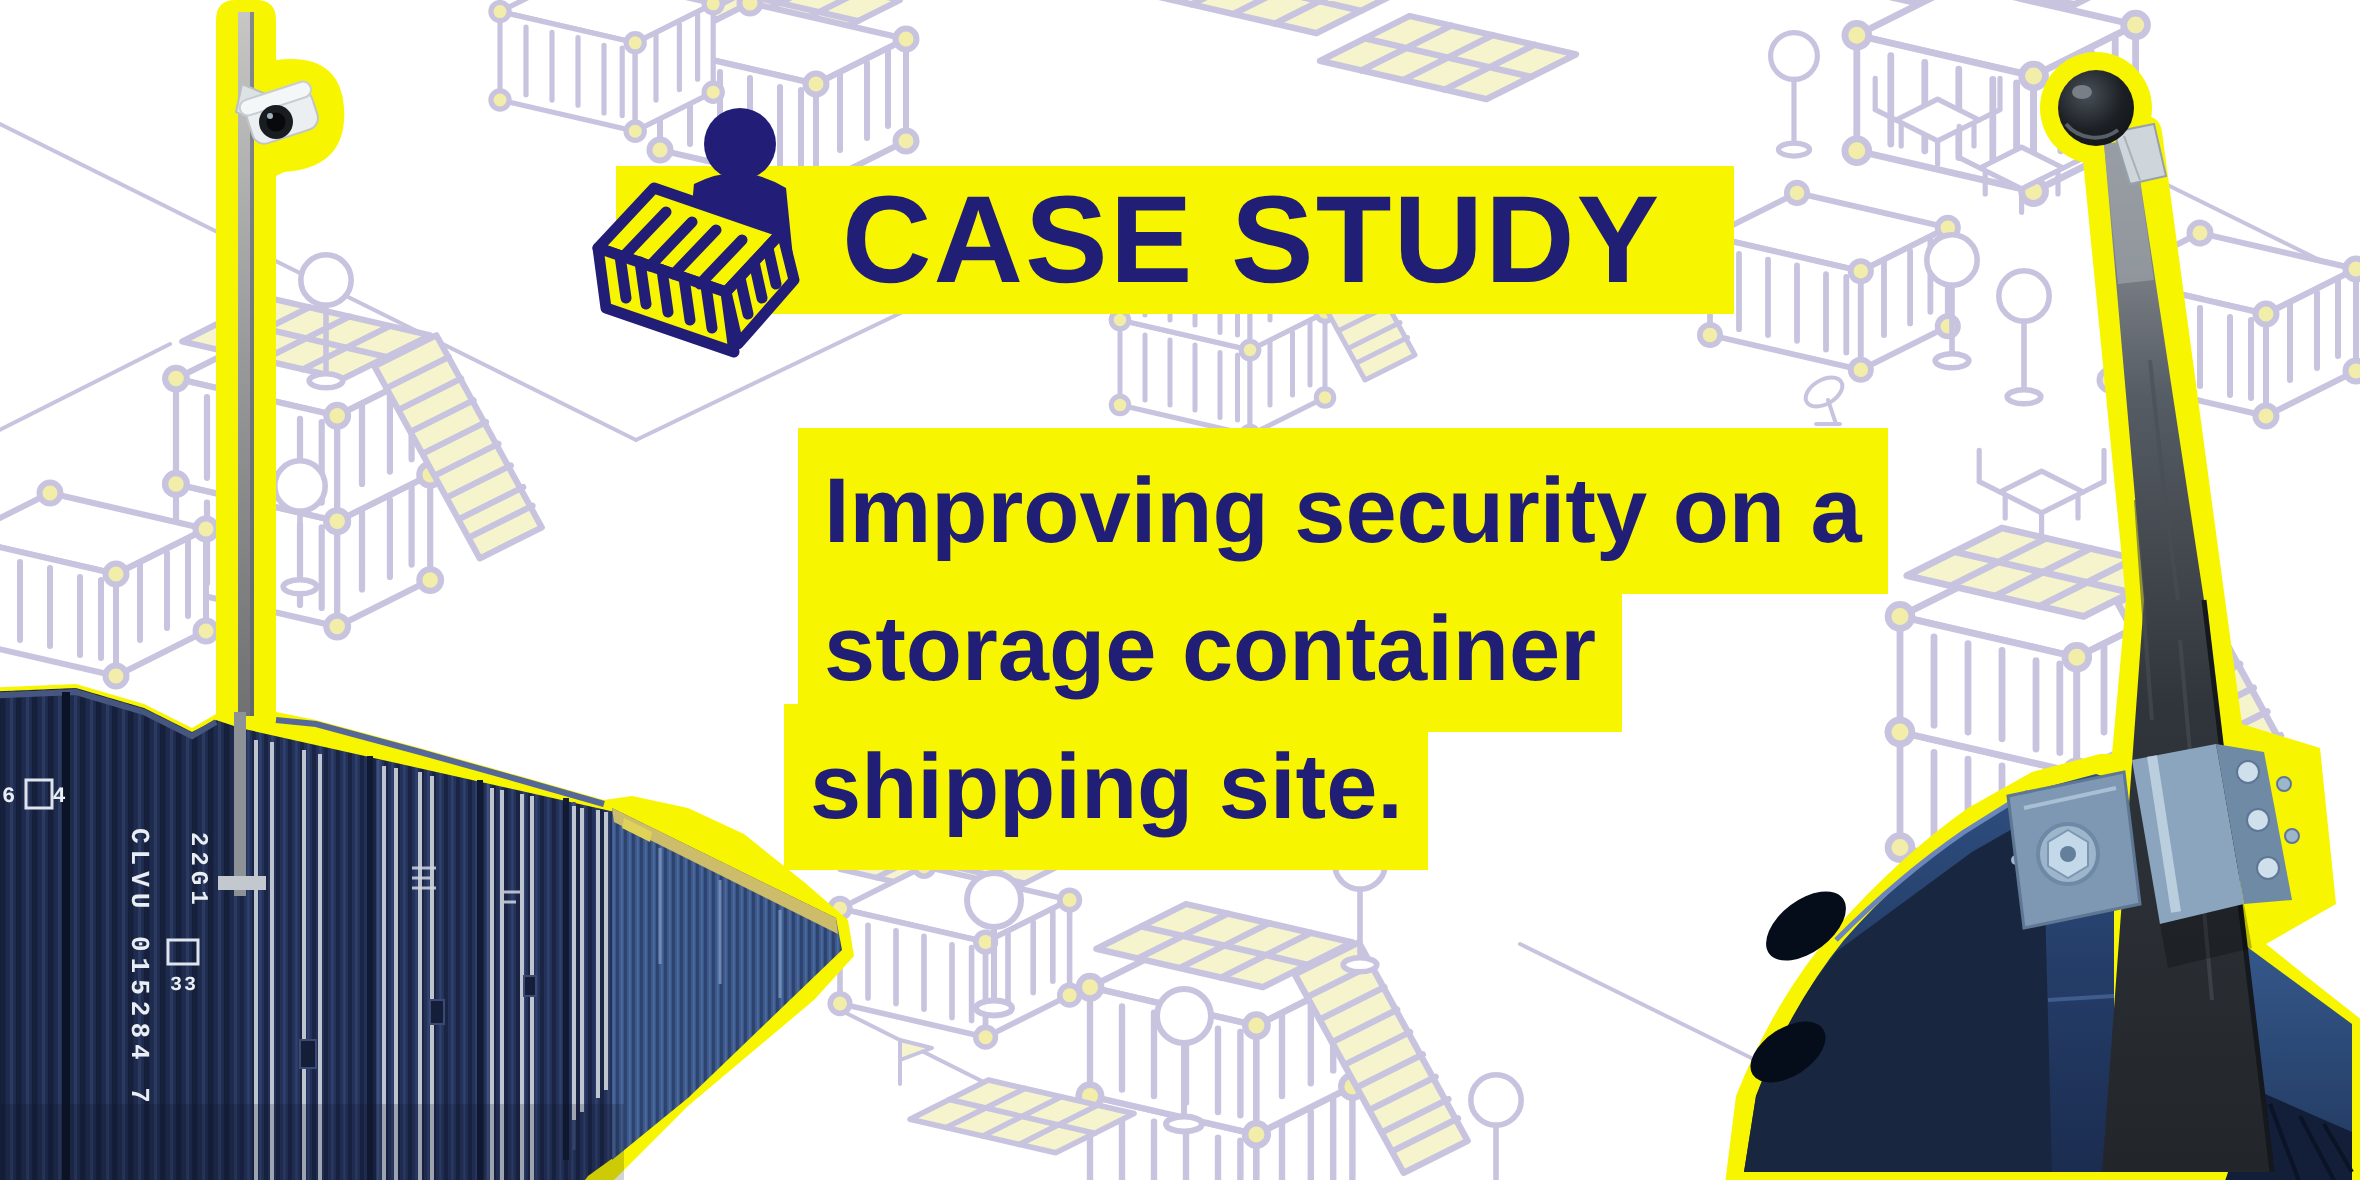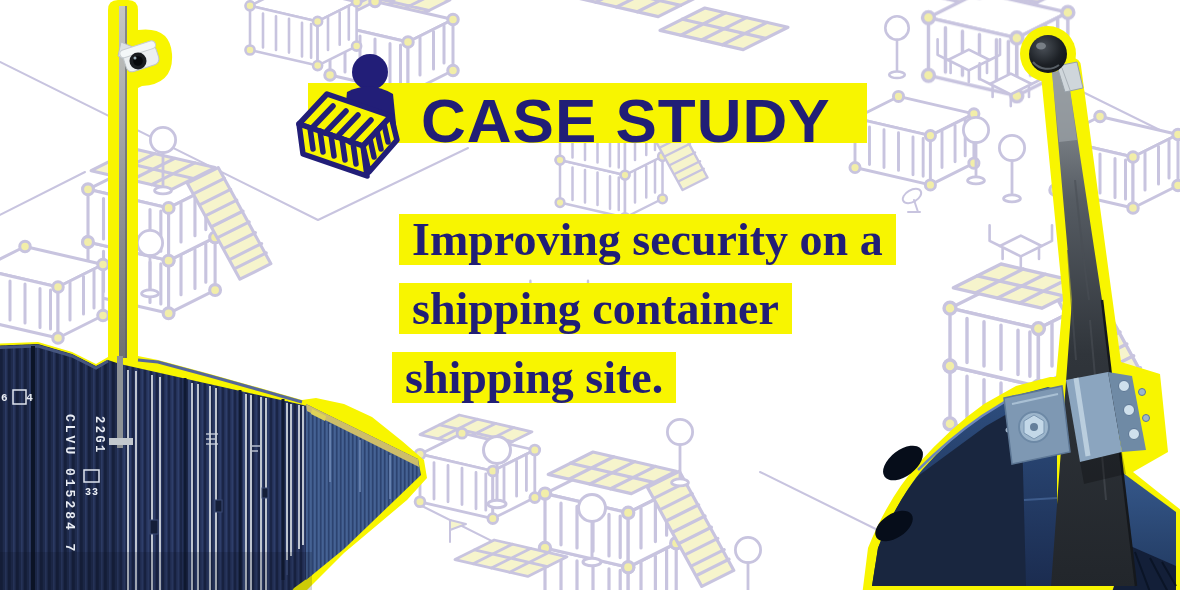--- a/index.html
+++ b/index.html
@@ -10,23 +10,23 @@
           font-family:"Liberation Sans",sans-serif;}
   .layer{position:absolute;left:0;top:0;}
   
   .lav{stroke:var(--lav);fill:none;stroke-width:2;stroke-linecap:round;stroke-linejoin:round;}
   .pf{fill:#ffffff;stroke:var(--lav);}
   .yf{fill:var(--pyel);stroke:var(--lav);}
   .dot{fill:var(--dotyel);stroke:var(--lav);}
   
   .hl{position:absolute;background:var(--yellow);color:var(--navy);font-weight:700;
       white-space:nowrap;z-index:30;}
-  .title{left:308px;top:83px;width:559px;height:60px;font-size:62px;line-height:75px;
+  .title{left:308px;top:83px;width:559px;height:74px;font-size:62px;line-height:75px;
          padding-left:113px;letter-spacing:1px;box-sizing:border-box;}
-  .sub{font-size:46px;line-height:51px;padding:0 13px;letter-spacing:0;font-family:Liberation Serif, serif;}
+  .sub{font-size:46px;line-height:51px;padding:16px 13px;letter-spacing:0;}
   .sub1{left:399px;top:214px;}
   .sub2{left:399px;top:283px;}
   .sub3{left:392px;top:352px;}
   .icon{position:absolute;left:291px;top:48px;width:140px;height:142px;z-index:40;}
   .photo{z-index:20;}
   .mark{fill:#e9edf4;font-family:"Liberation Mono","DejaVu Sans Mono",monospace;font-weight:700;}
 </style>
 </head>
 <body>
 
@@ -305,21 +305,21 @@
   </svg>
 
   <div class="hl title">
     <span>CASE STUDY</span>
   </div>
 
   <div class="hl sub sub1">
     <span>Improving security on a</span>
   </div>
   <div class="hl sub sub2">
-    <span>shipping container</span>
+    <span>storage container</span>
   </div>
   <div class="hl sub sub3">
     <span>shipping site.</span>
   </div>
 
   <svg class="icon" viewBox="0 0 140 142">
     <g fill="#221e78">
       <circle cx="79" cy="24" r="18"></circle>
       <path d="M56 44 Q79 32 102 46 L106 86 Q107 97 96 97 L62 97 Q51 97 52 86 Z"></path>
     </g>

